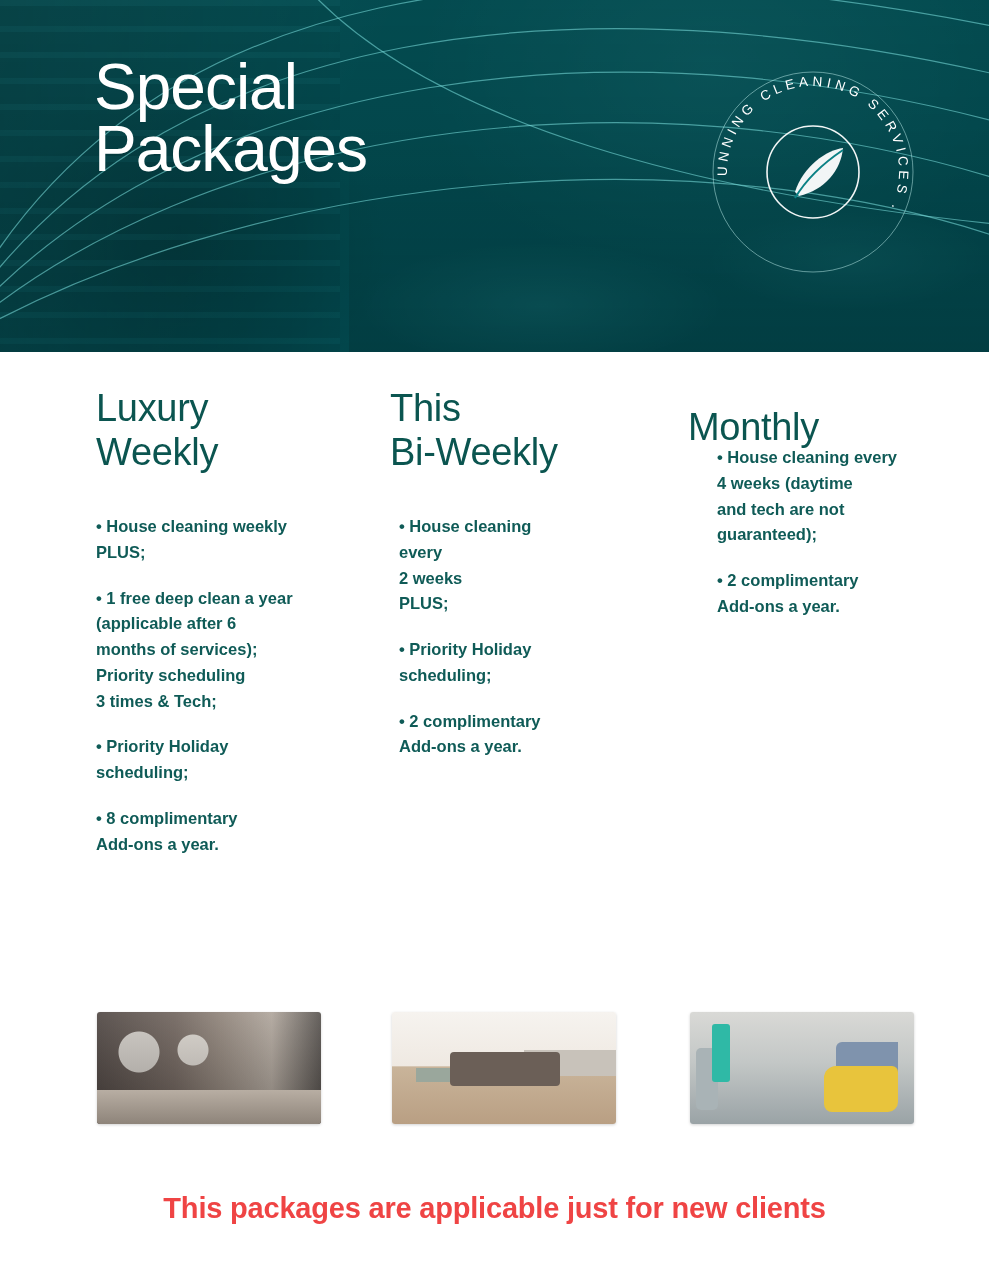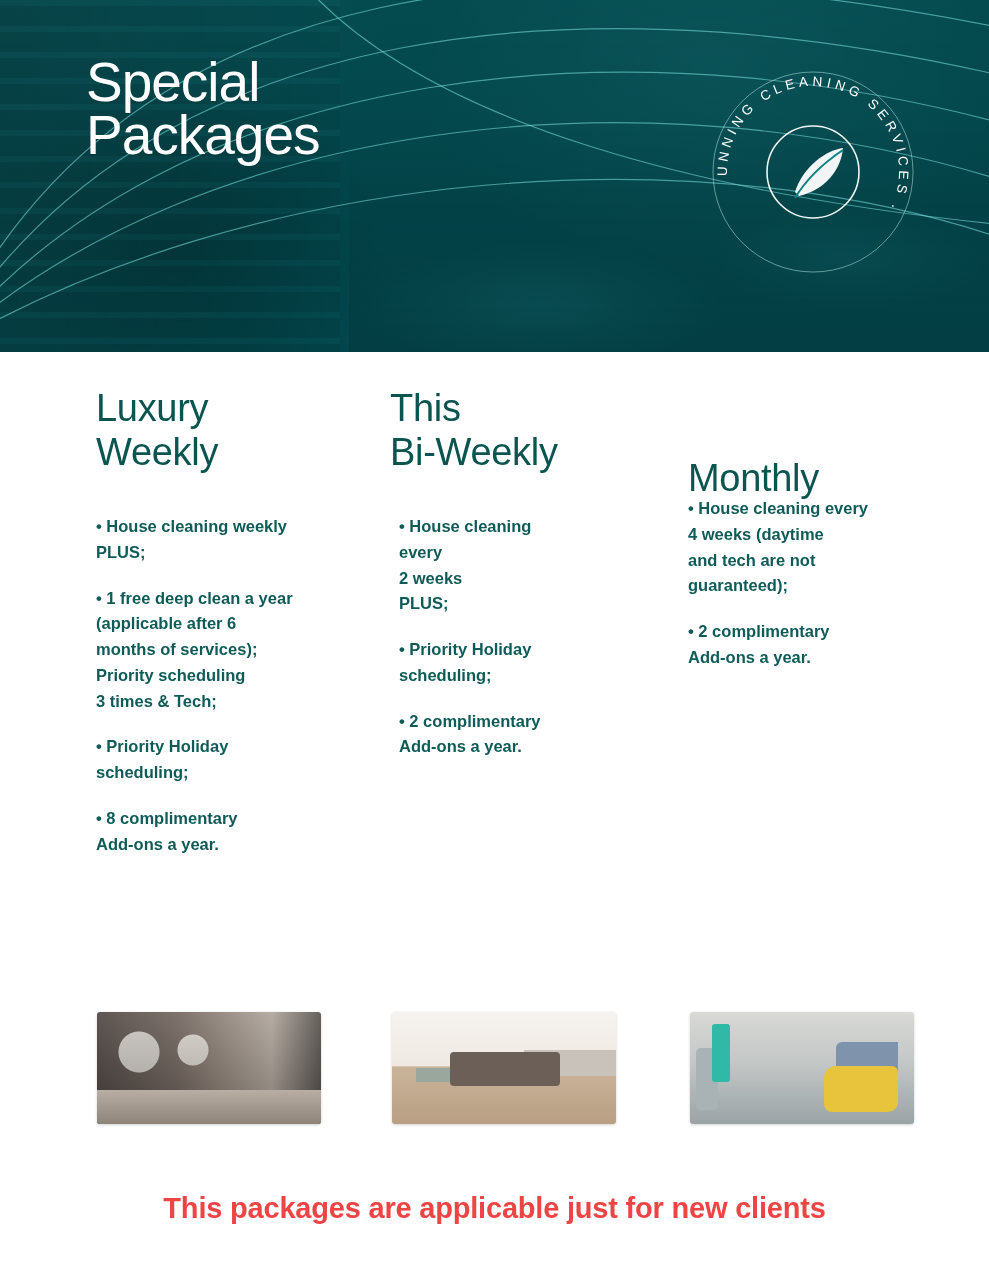--- a/index.html
+++ b/index.html
@@ -56,24 +56,24 @@
   }
   .hero-teal-veil {
     position: absolute; inset: 0;
     background: linear-gradient(180deg, rgba(10,124,128,0.80), rgba(8,122,128,0.88));
     mix-blend-mode: multiply;
   }
   .hero-arcs { position: absolute; inset: 0; }
 
   .hero-title {
     position: absolute;
-    left: 86px;
+    left: 94px;
     top: 56px;
     color: #ffffff;
-    font-size: 55px;
+    font-size: 64px;
     line-height: 0.97;
     font-weight: 400;
     letter-spacing: -1px;
     white-space: pre-line;
     text-shadow: 0 1px 1px rgba(0,0,0,0.05);
   }
 
   .logo-badge {
     position: absolute;
     right: 62px;
@@ -97,31 +97,31 @@
 
   .col-title {
     color: #0b5550;
     font-size: 38px;
     line-height: 1.16;
     font-weight: 400;
     white-space: pre-line;
     letter-spacing: -0.3px;
   }
   .col-1 .col-title, .col-2 .col-title { padding-top: 34px; }
-  .col-3 .col-title { padding-top: 104px; }
+  .col-3 .col-title { padding-top: 53px; }
 
   .col-body {
     margin-top: 40px;
     color: #0f5b57;
     font-size: 16.5px;
     line-height: 1.56;
     font-weight: bold;
   }
   .col-2 .col-body { margin-top: 40px; margin-left: 9px; }
-  .col-3 .col-body { margin-top: -4px; }
+  .col-3 .col-body { margin-top: -4px; margin-left: 29px; }
   .bullet-block { white-space: pre-line; margin-bottom: 20px; }
   .bullet-block:last-child { margin-bottom: 0; }
 
   
   .photos { position: absolute; top: 1012px; left: 0; width: 989px; height: 124px; }
   .photo {
     position: absolute;
     width: 224px;
     height: 112px;
     border-radius: 3px;

